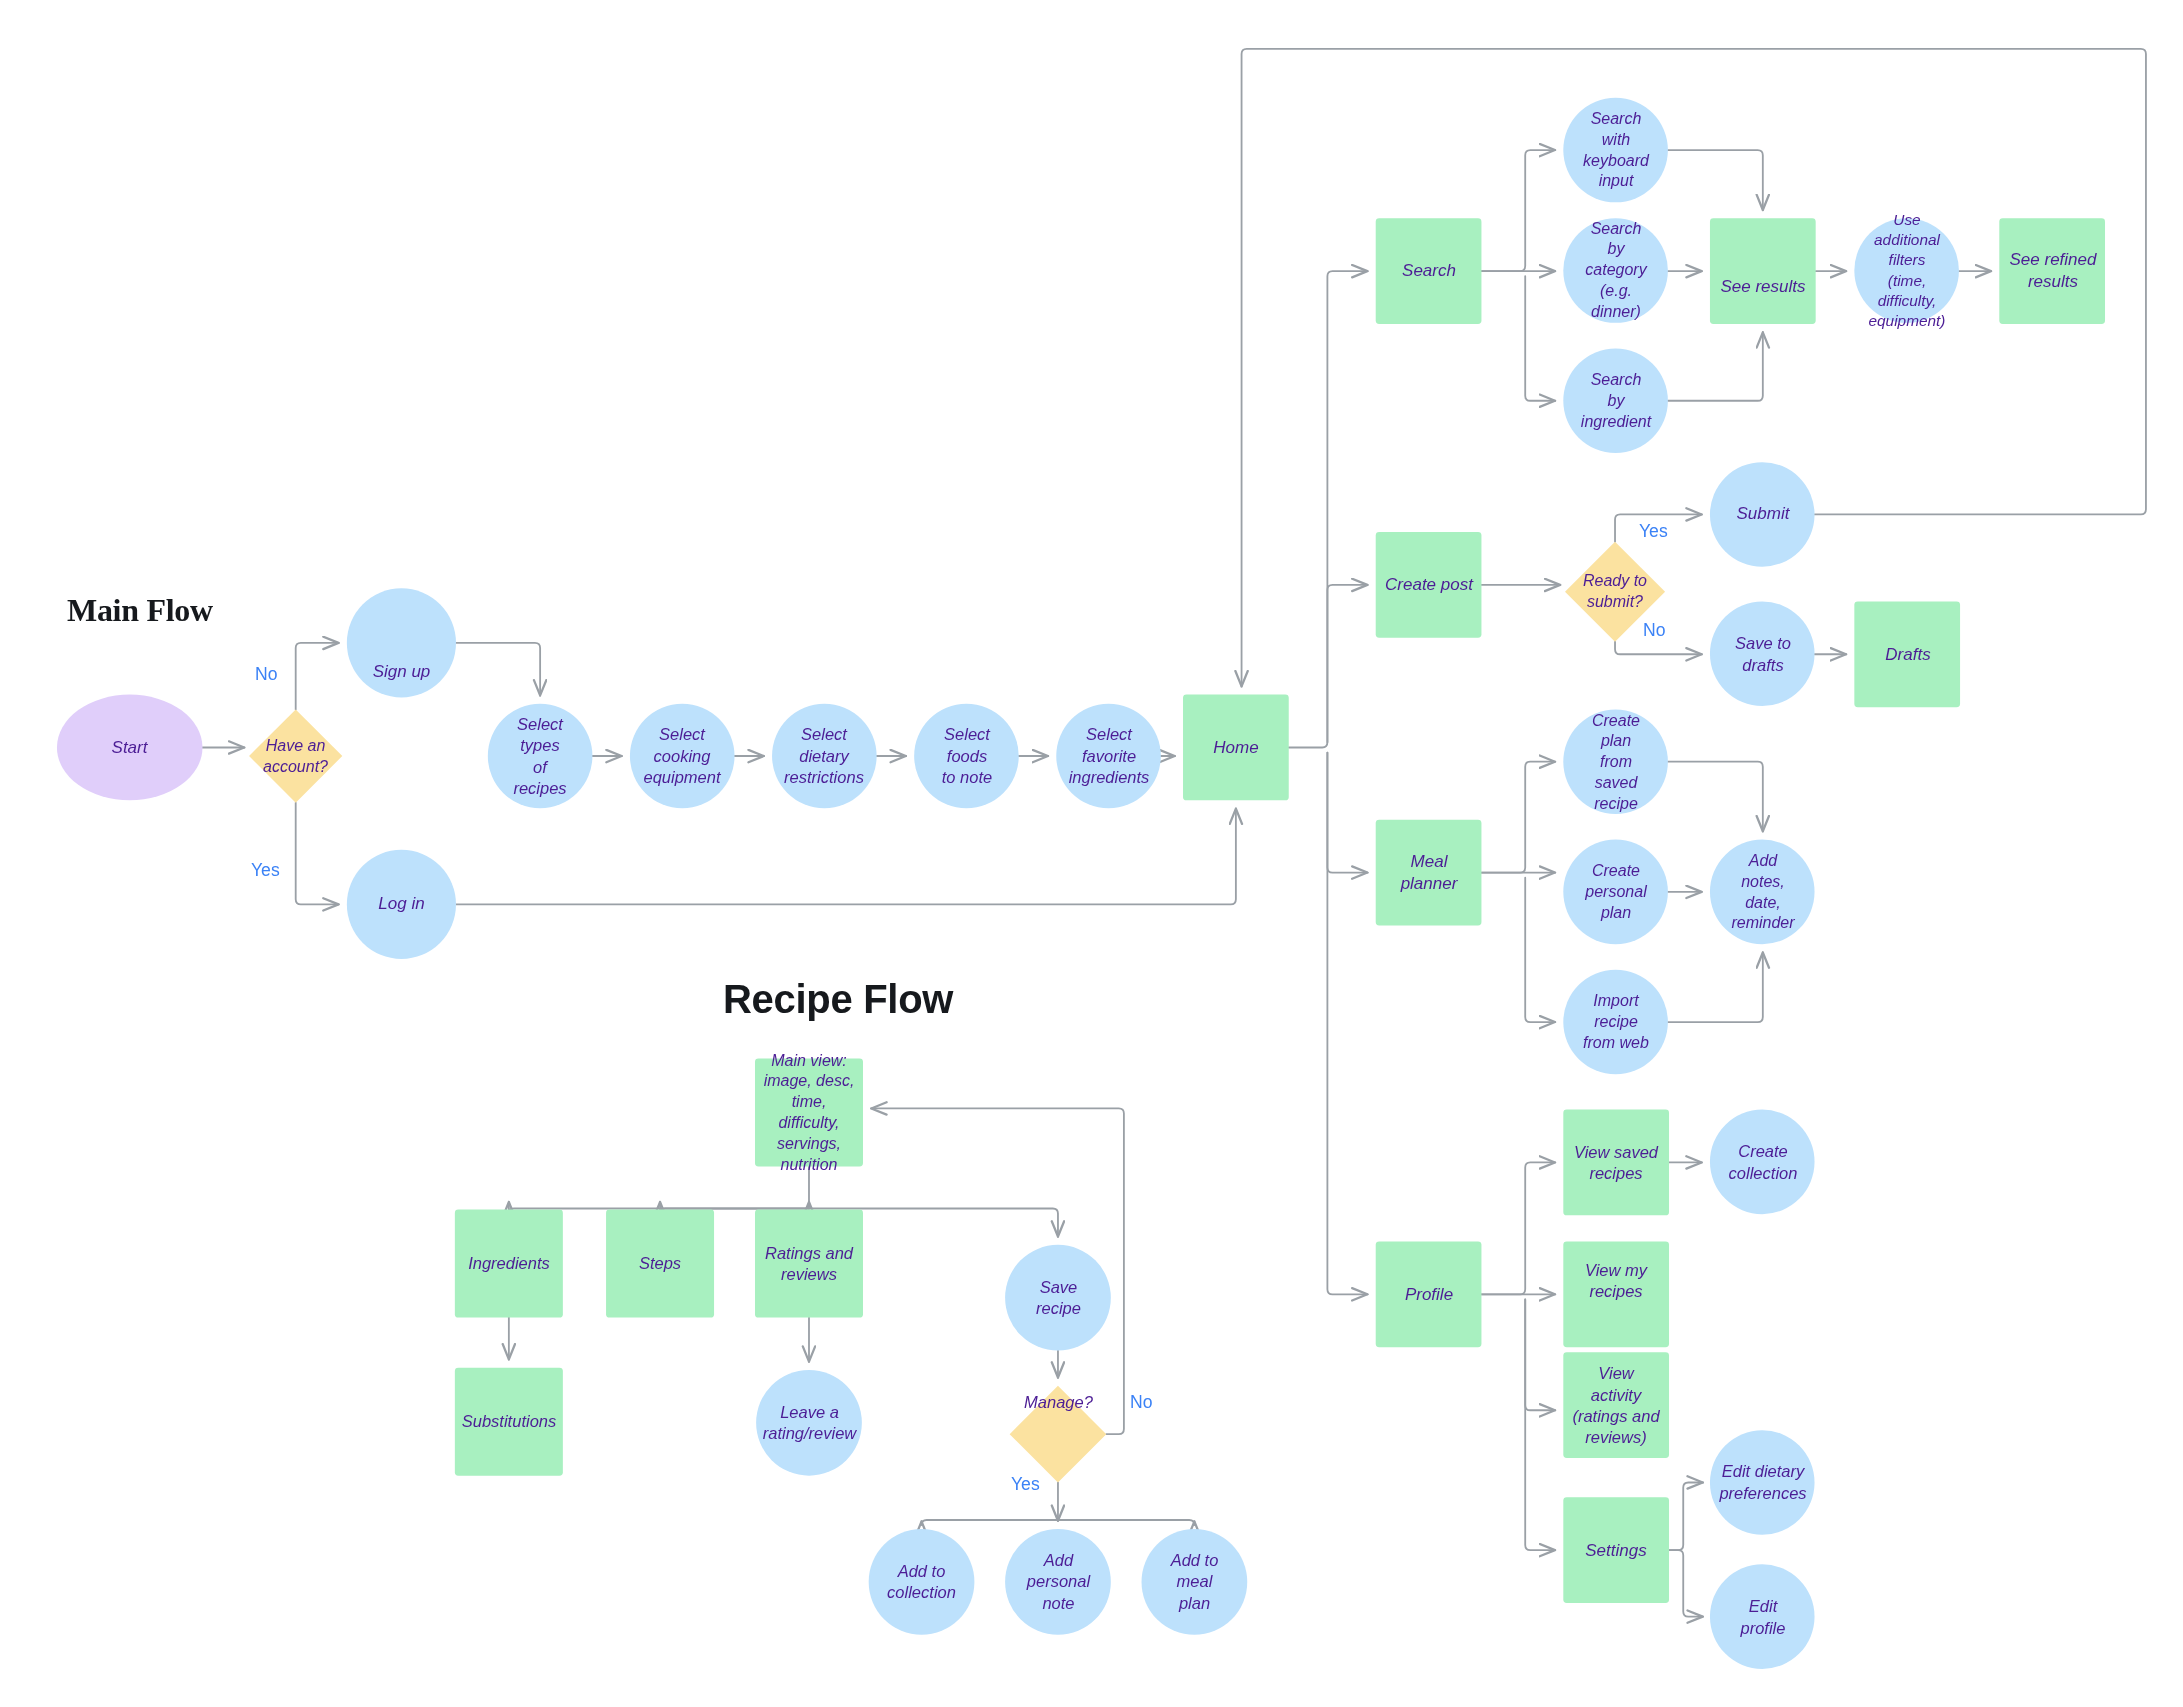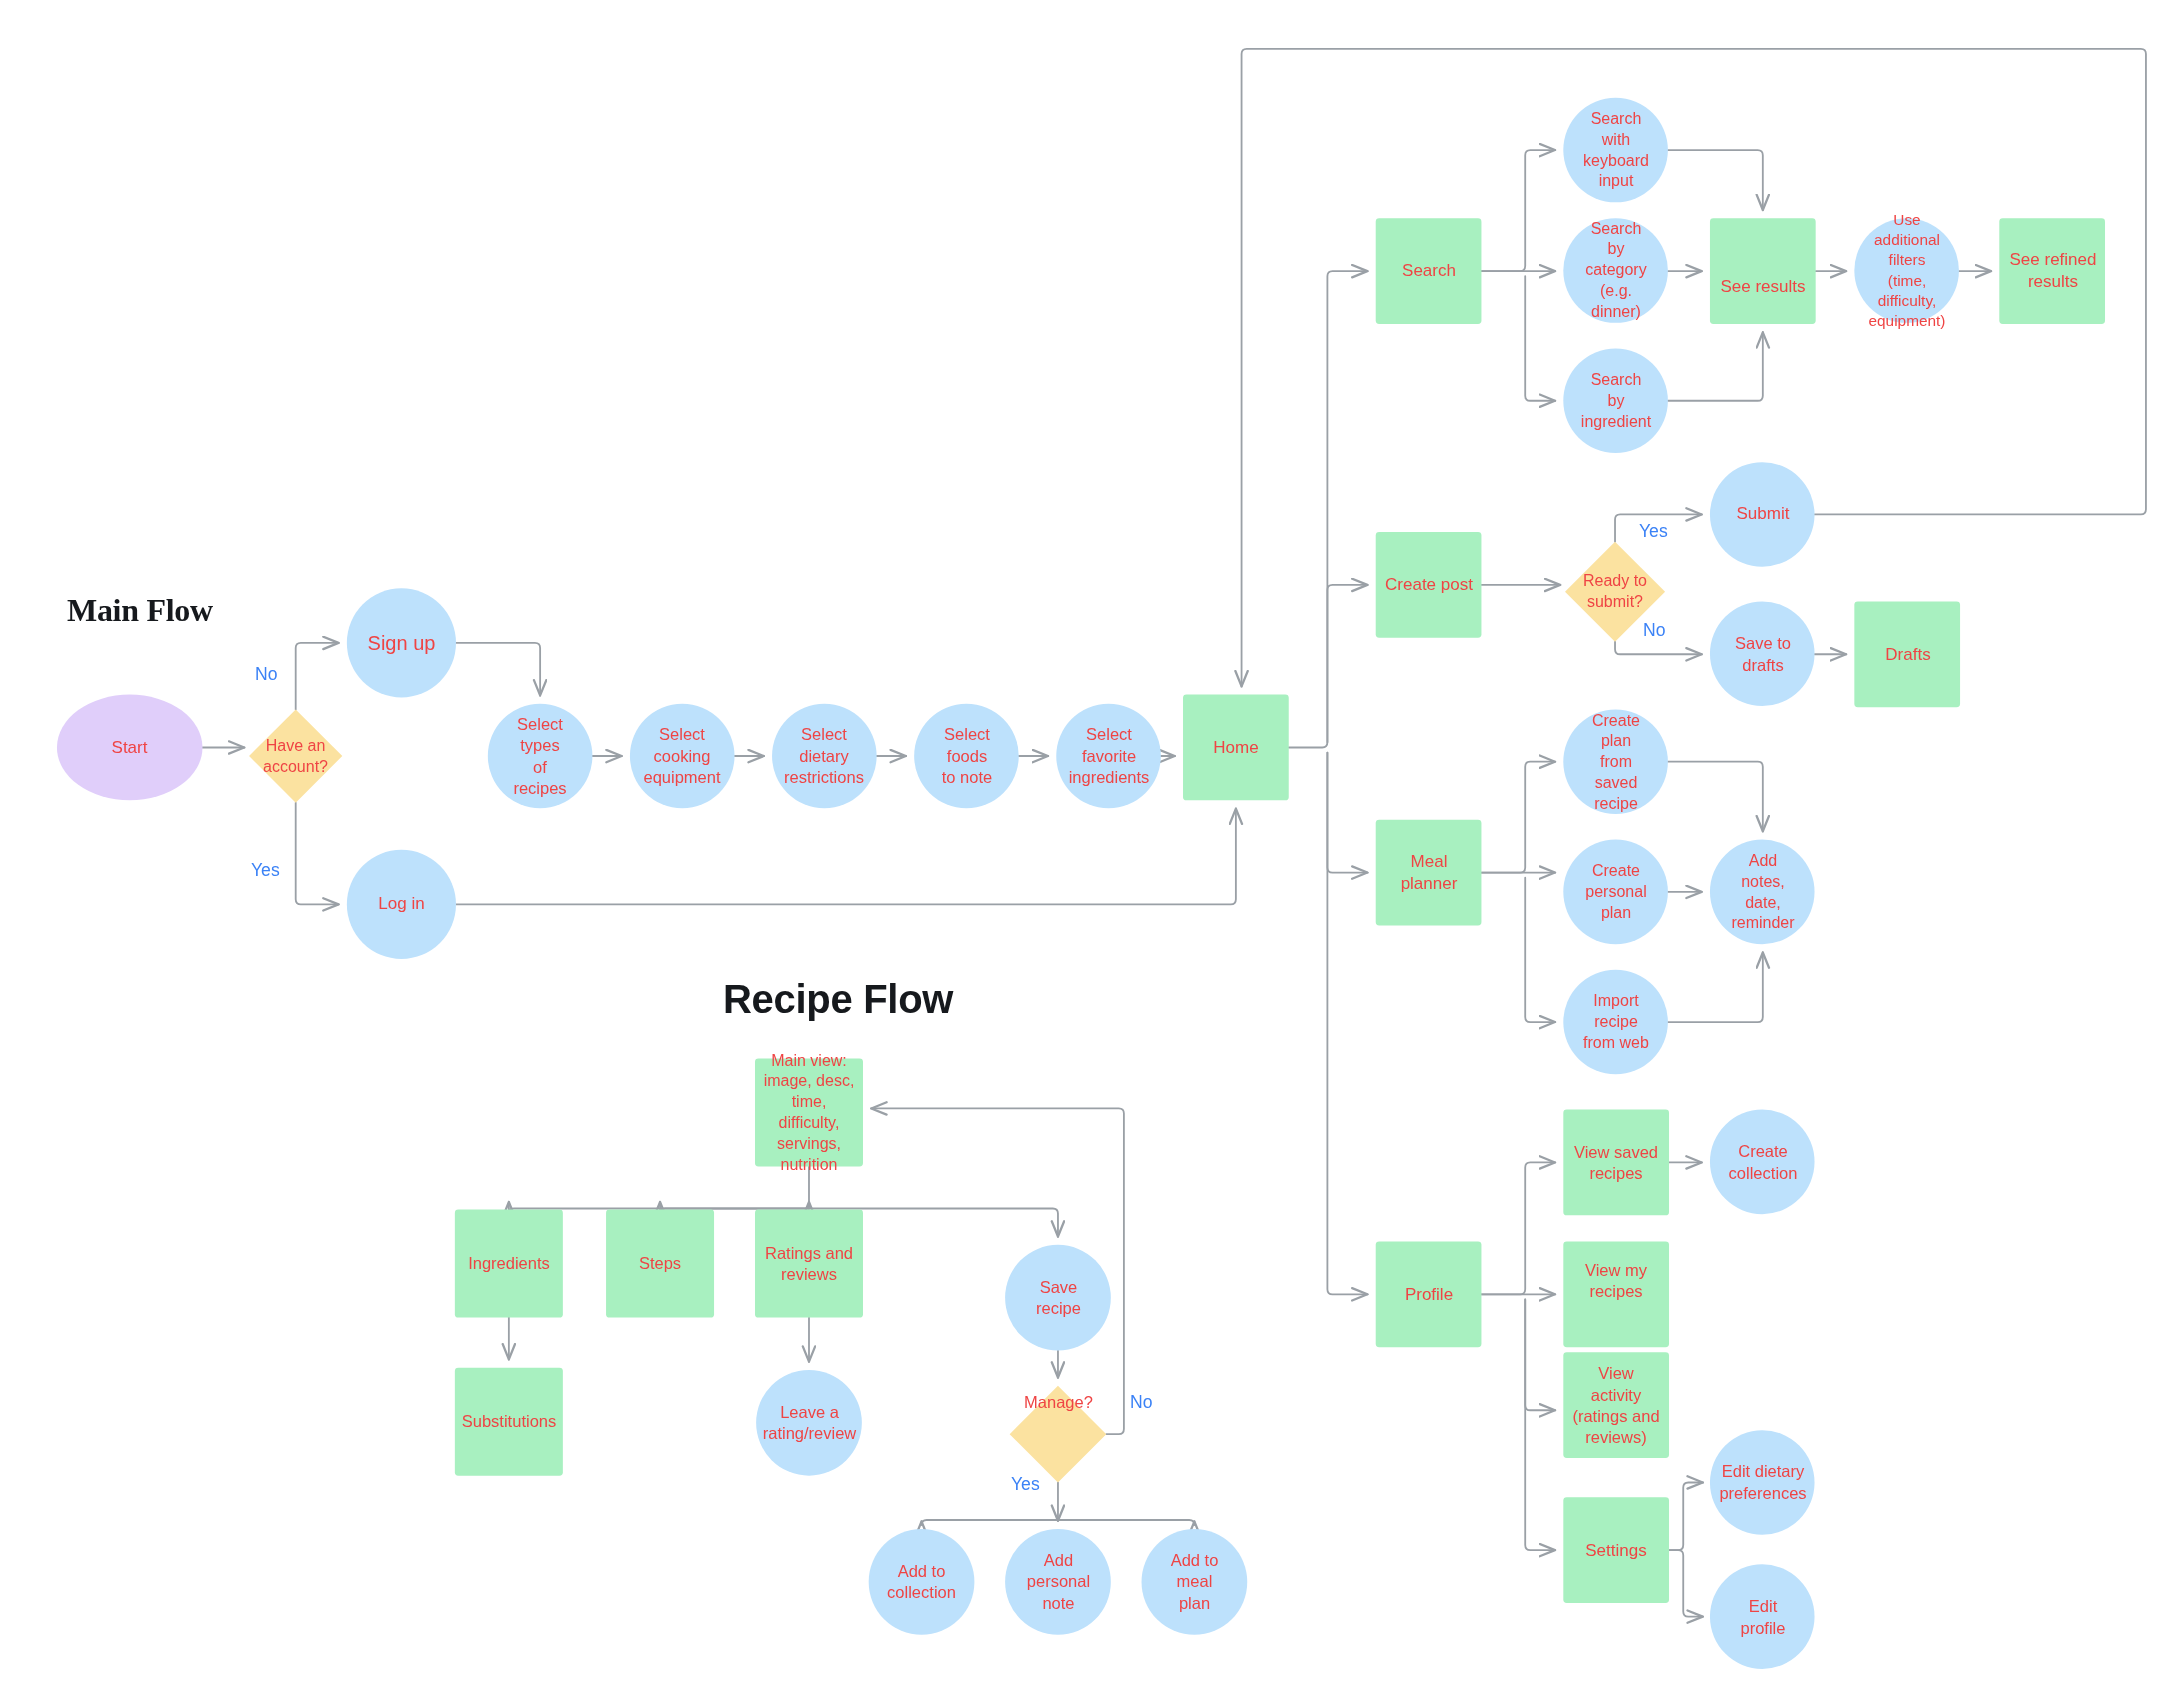--- a/index.html
+++ b/index.html
@@ -1,22 +1,22 @@
 <!DOCTYPE html>
 <html style="font-size:9px"><head>
 <meta charset="utf-8">
 <style>
   html,body{margin:0;padding:0;background:#ffffff;}
   body{font-family:"Liberation Sans", sans-serif;}
   #canvas{position:relative;width:2183px;height:1707px;background:#ffffff;overflow:hidden;}
   svg.layer{position:absolute;left:0;top:0;width:2183px;height:1707px;}
   .node-label{
     position:absolute;display:flex;align-items:center;justify-content:center;
-    text-align:center;color:#ef4444;pointer-events:none;
-    line-height:1.30;white-space:pre-line;
+    text-align:center;color:#4c1d95;pointer-events:none;
+    line-height:1.30;white-space:pre-line;font-style:italic;
   }
   .flow-title{position:absolute;color:#16191d;font-weight:700;letter-spacing:-0.3px;}
   .edge-label{position:absolute;color:#3b82f6;font-size:17.6px;text-align:right;}
 </style>
 </head>
 <body>
 
 <div id="canvas">
 
   <svg class="layer" id="edge-layer" viewBox="0 0 3840 3003" xmlns="http://www.w3.org/2000/svg">
@@ -130,21 +130,21 @@
         <ellipse cx="1621" cy="2783" rx="93" ry="93" fill="#BDE1FC"></ellipse>
         <ellipse cx="1861" cy="2783" rx="93" ry="93" fill="#BDE1FC"></ellipse>
         <ellipse cx="2101" cy="2783" rx="93" ry="93" fill="#BDE1FC"></ellipse>
       </g>
   </svg>
 
   <div id="labels-group">
       <div class="node-label" style="left: 76px; top: 695px; width: 107px; height: 106px; font-size: 17px;">Start</div>
       <div class="node-label" style="left: 257px; top: 710px; width: 77px; height: 93px; font-size: 16px;">Have an
 account?</div>
-      <div class="node-label" style="left: 366px; top: 588px; width: 71px; height: 109px; font-size: 20px;">Sign up</div>
+      <div class="node-label" style="left: 366px; top: 618px; width: 71px; height: 109px; font-size: 17px;">Sign up</div>
       <div class="node-label" style="left: 366px; top: 850px; width: 71px; height: 109px; font-size: 17px;">Log in</div>
       <div class="node-label" style="left: 507px; top: 704px; width: 66px; height: 105px; font-size: 16.5px;">Select types
 of recipes</div>
       <div class="node-label" style="left: 649px; top: 704px; width: 66px; height: 105px; font-size: 16.5px;">Select
 cooking
 equipment</div>
       <div class="node-label" style="left: 791px; top: 704px; width: 66px; height: 105px; font-size: 16.5px;">Select dietary
 restrictions</div>
       <div class="node-label" style="left: 934px; top: 704px; width: 66px; height: 105px; font-size: 16.5px;">Select foods
 to note</div>

